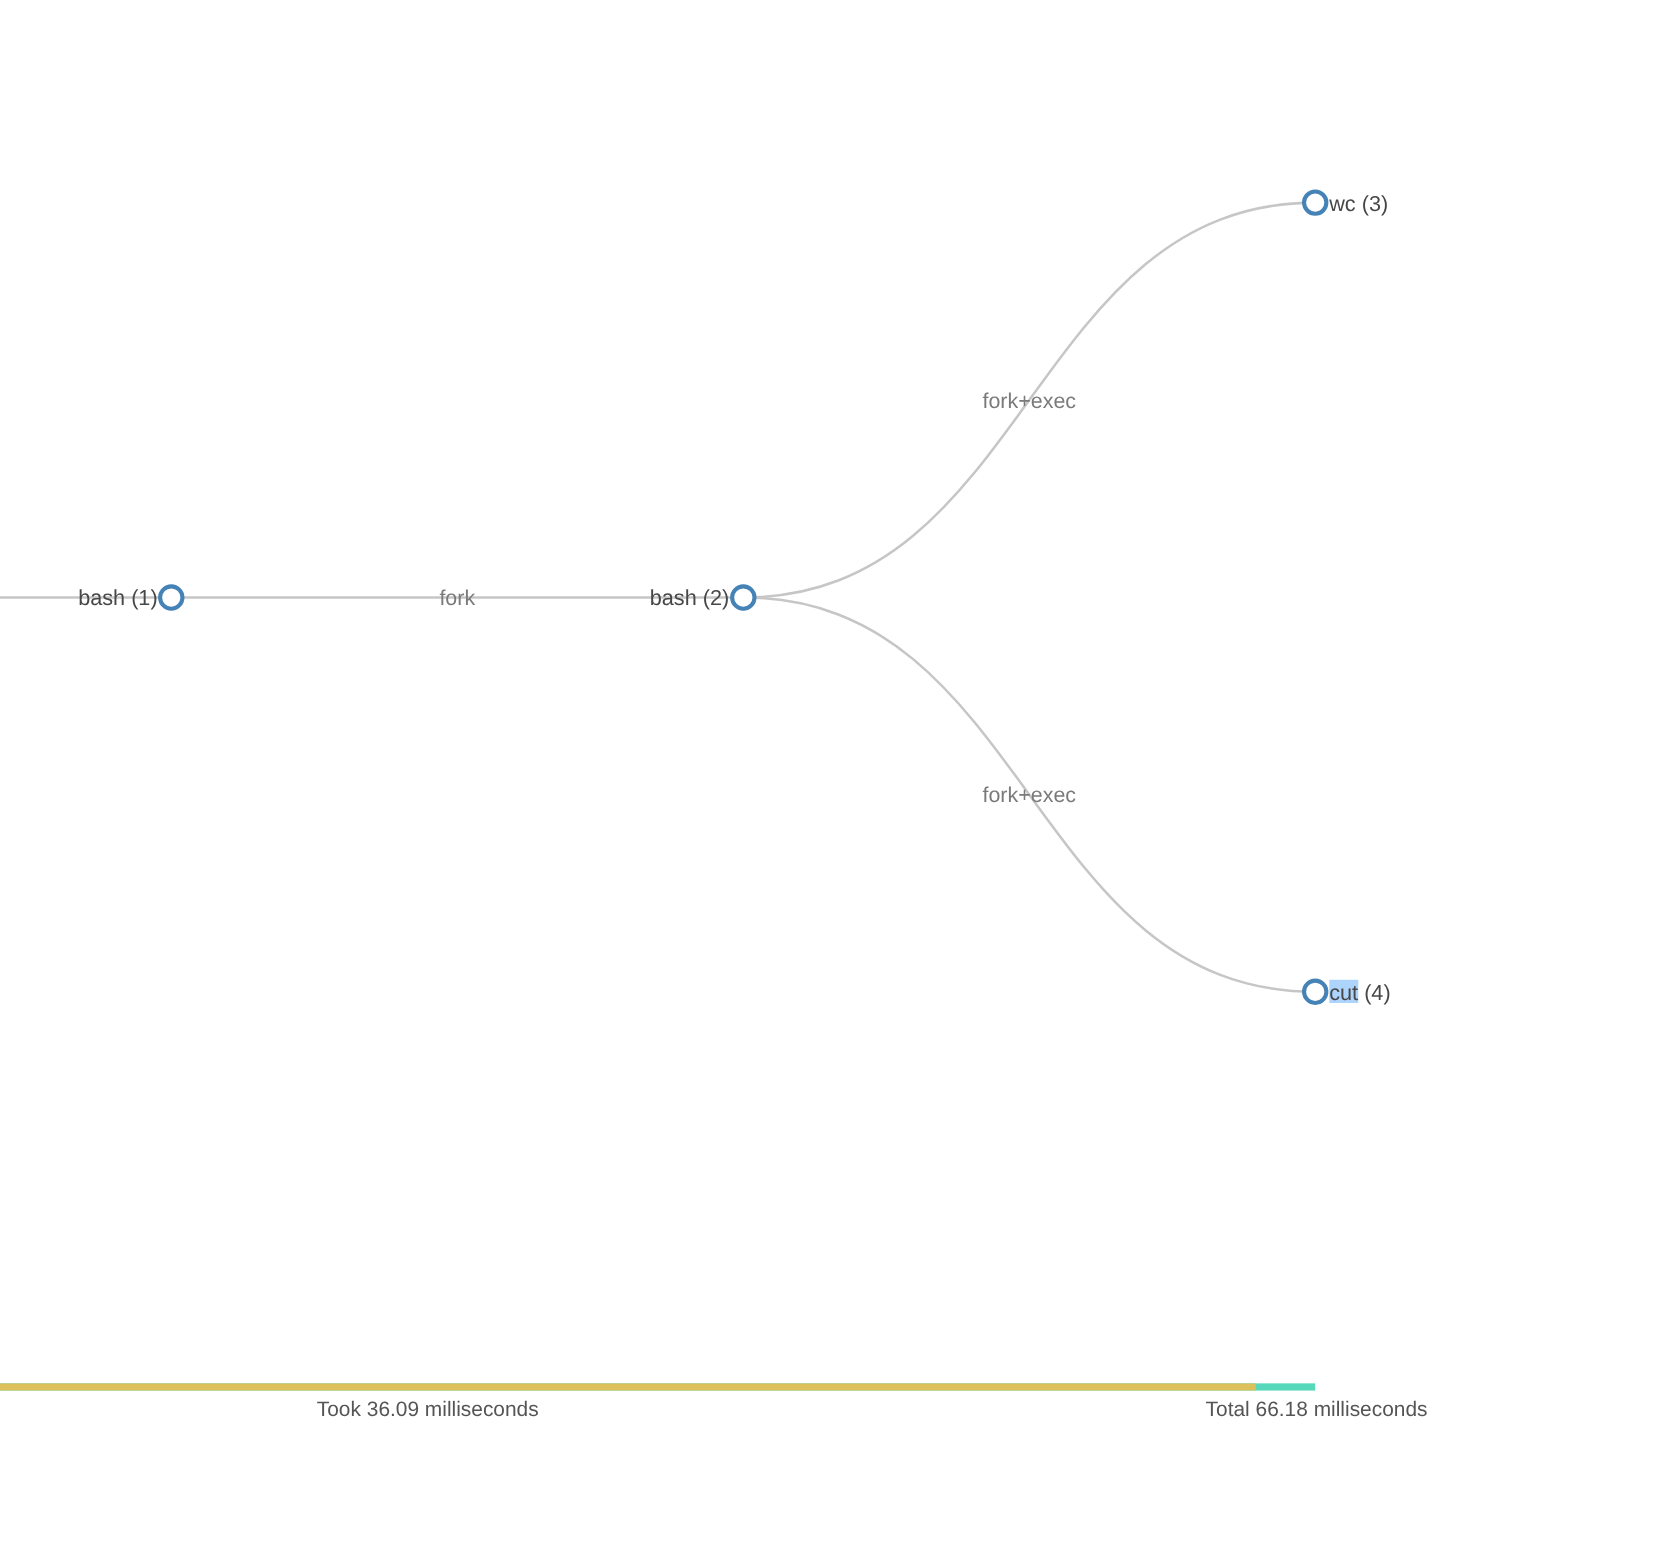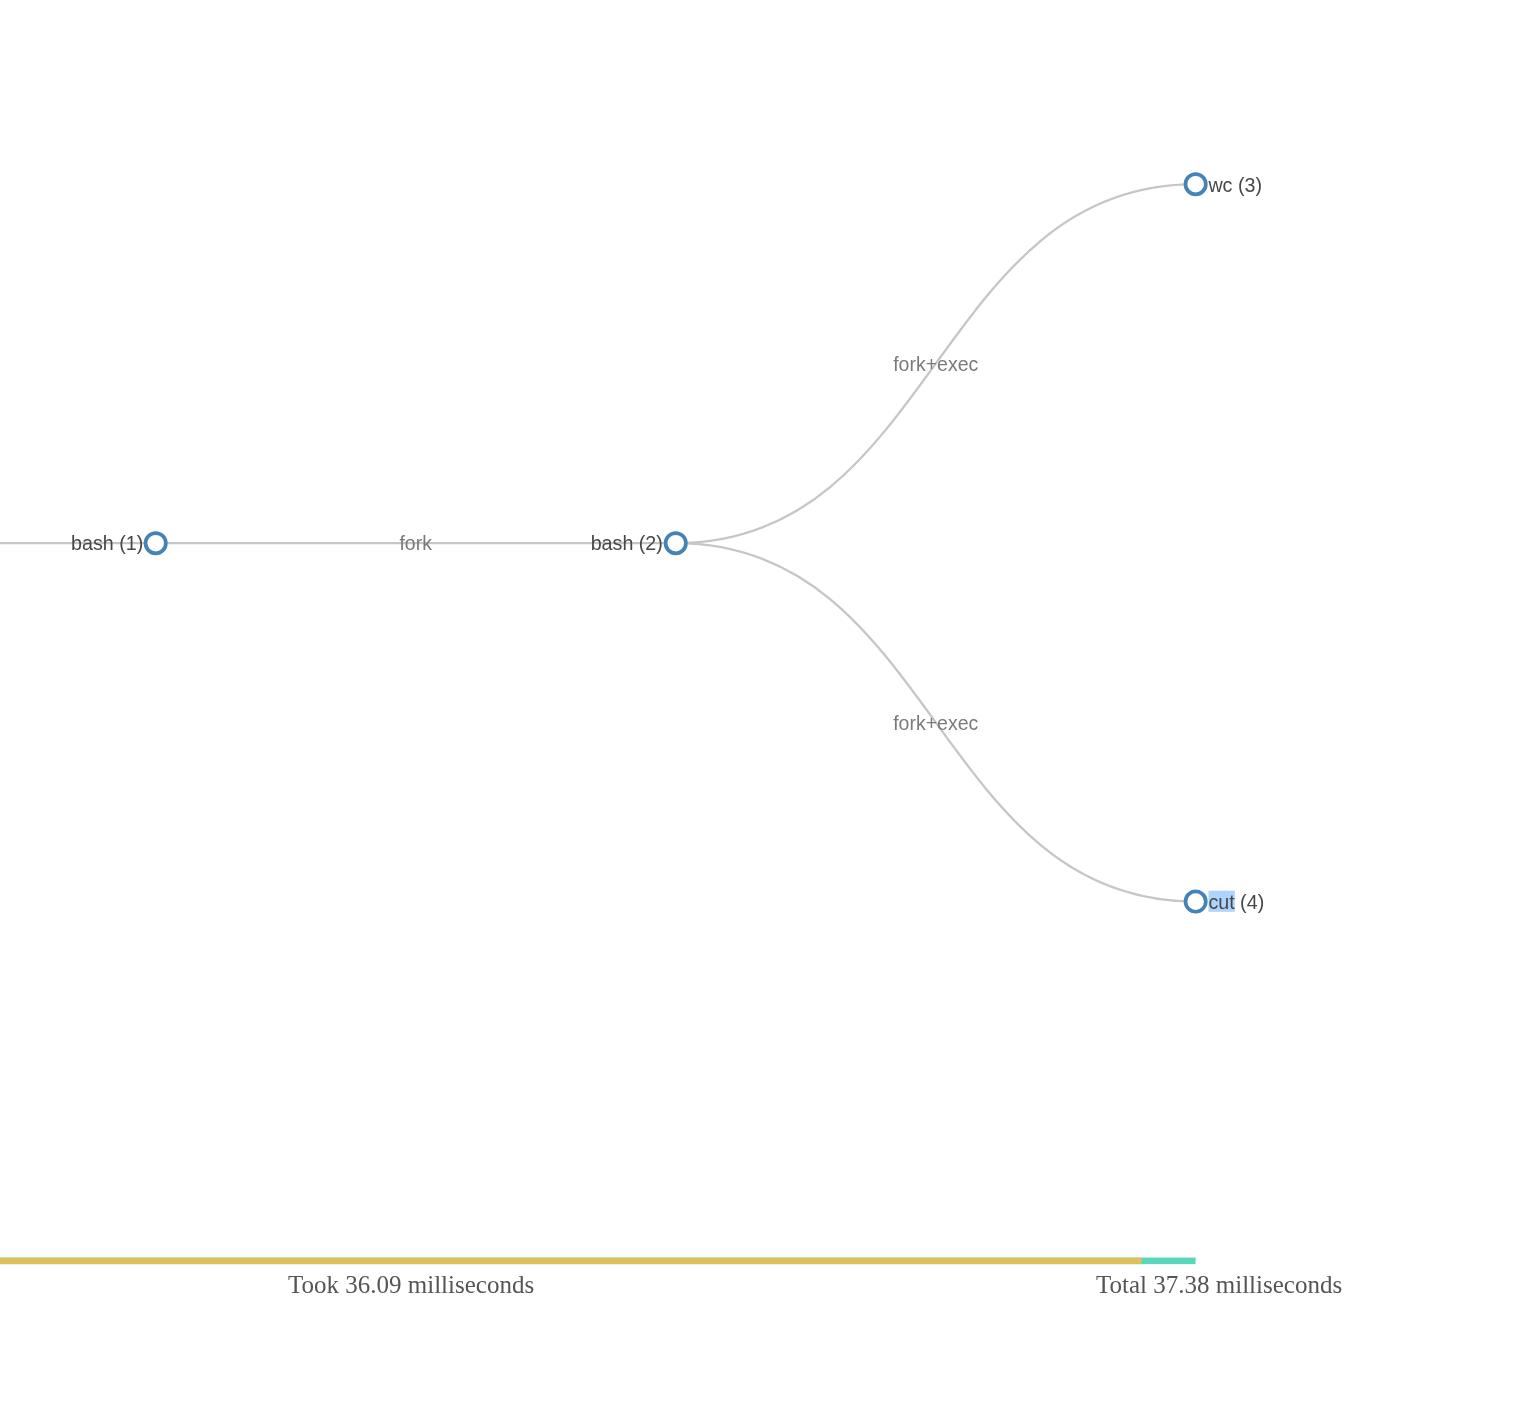--- a/index.html
+++ b/index.html
@@ -35,21 +35,21 @@
   .node-label  { font-family: "Liberation Sans", sans-serif; font-size: 19.7px; fill: #474747; }
   .edge-label  { font-family: "Liberation Sans", sans-serif; font-size: 19.5px; fill: #7a7a7a; }
   .sel         { fill: #acd4fd; }
 
   
   .timeline  { position: absolute; left: 0; top: 1250px; width: 1516px; height: 60px; }
   .tl-svg    { position: absolute; left: 0; top: 0; display: block; }
   .tl-total  { fill: #58d8ba; }
   .tl-took   { fill: #dcc05a; }
   .tl-label  { position: absolute; top: 21px; white-space: nowrap;
-               font-family: Liberation Serif, serif; font-size: 25px; color: #555555;
+               font-family: Liberation Sans, sans-serif; font-size: 19px; color: #555555;
                will-change: transform; }
 </style>
 </head>
 <body>
 
 <div id="stage">
 
   <svg class="graph" width="1516" height="1240" viewBox="0 0 1516 1240">
 
     <g>
@@ -90,16 +90,16 @@
 
     </g>
   </svg>
 
   <div class="timeline">
     <svg class="tl-svg" width="1516" height="20">
       <rect class="tl-total" x="0" y="7.6" width="1195.6" height="6.55"></rect>
       <rect class="tl-took" x="0" y="7.65" width="1141.6" height="6.43"></rect>
     </svg>
     <div class="tl-label" style="left:288.4px">Took 36.09 milliseconds</div>
-    <div class="tl-label" style="left:1095.9px">Total 37.38 milliseconds</div>
+    <div class="tl-label" style="left:1095.9px">Total 66.18 milliseconds</div>
   </div>
 
 </div>
 
 </body></html>

